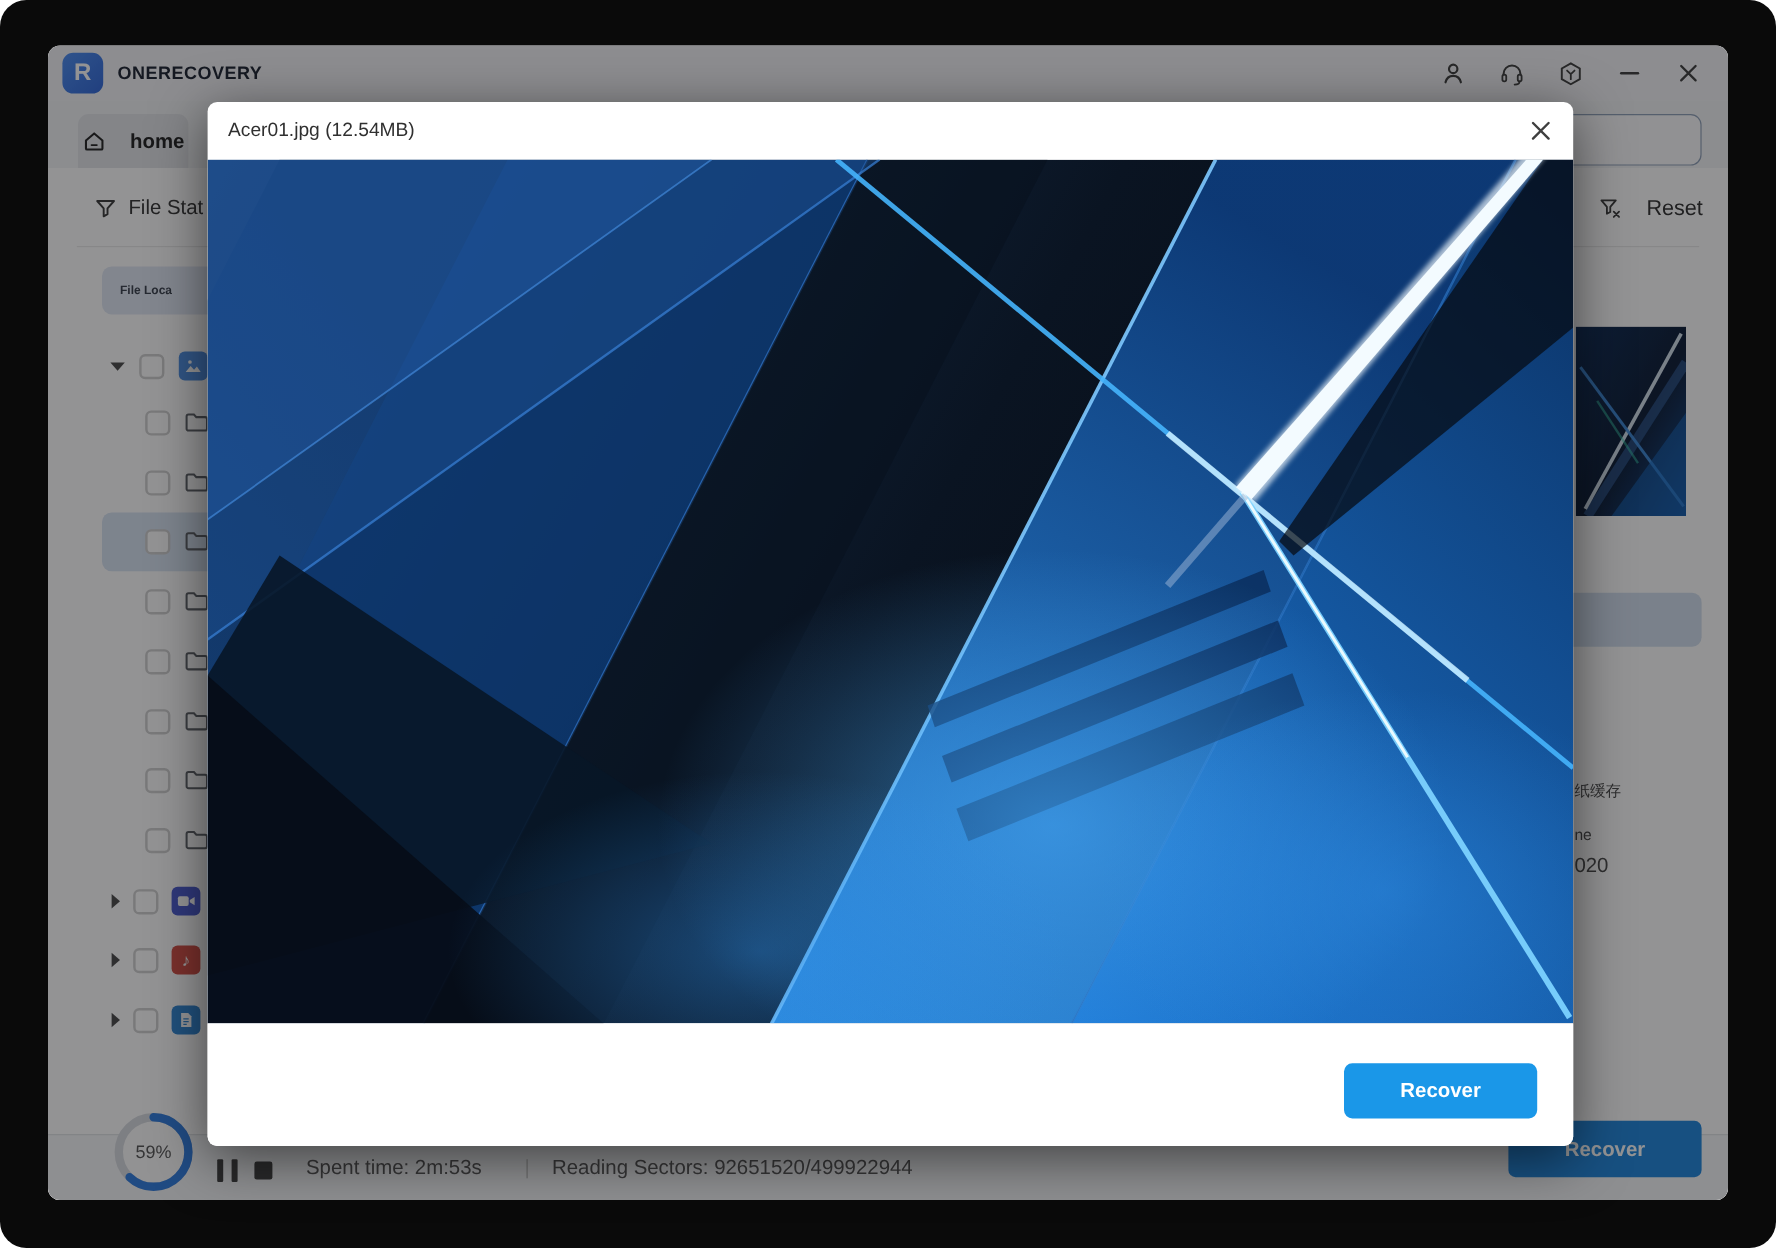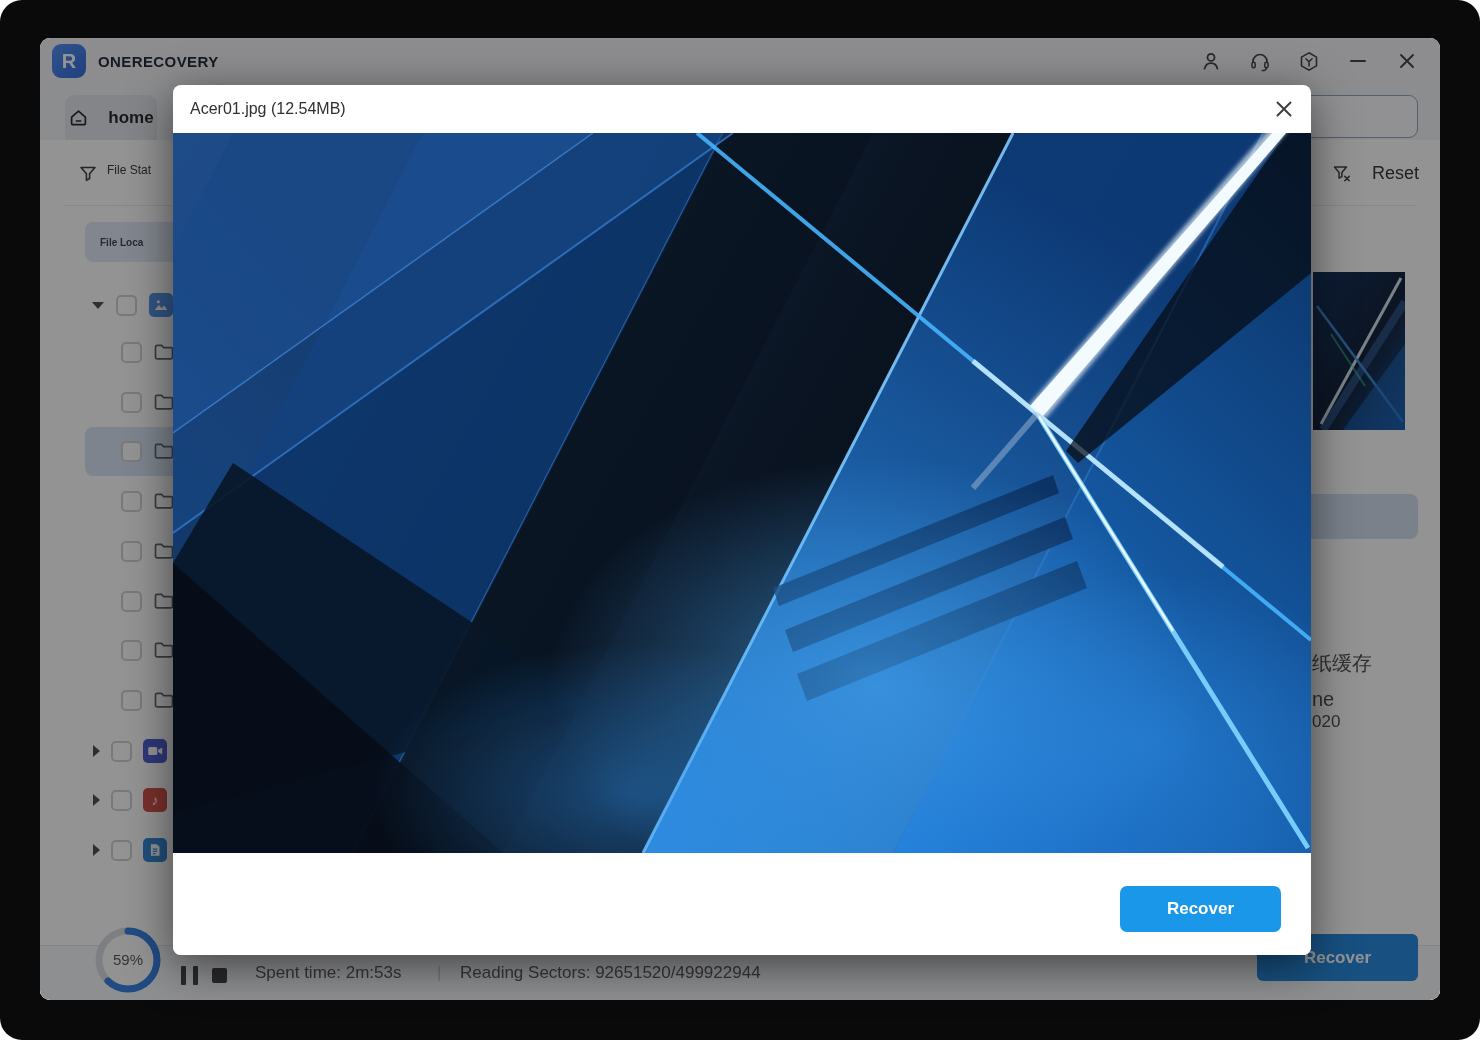--- a/index.html
+++ b/index.html
@@ -12,21 +12,21 @@
   .logo span{color:#fff;font-weight:bold;font-size:20px;line-height:1;}
   .app-title{position:absolute;left:58px;top:0;height:46px;display:flex;align-items:center;font-size:15px;font-weight:bold;color:#1b2130;letter-spacing:.4px;}
   .win-icons{position:absolute;right:22px;top:0;height:46px;display:flex;align-items:center;gap:27px;}
   .win-icons .wicon{width:22px;height:22px;display:flex;align-items:center;justify-content:center;cursor:pointer;}
   .tabrow{position:absolute;left:0;top:46px;right:0;height:56px;background:#f3f4f6;}
   .home-tab{position:absolute;left:25px;top:11px;width:92px;height:45px;background:#e3e6ea;border-radius:9px 9px 0 0;display:flex;align-items:center;justify-content:center;gap:19px;}
   .home-tab .label{font-size:17px;font-weight:bold;color:#1f1f1f;}
   .search-box{position:absolute;left:1115px;top:11px;width:263px;height:43px;border:1.5px solid #8fa0b8;border-radius:9px;background:#fbfcfd;}
   .content{position:absolute;left:0;top:102px;right:0;bottom:0;background:#ffffff;}
   .funnel-ico{position:absolute;left:38px;top:126px;}
-  .file-status{position:absolute;left:67px;top:125px;font-size:12px;color:#333;}
+  .file-status{position:absolute;left:67px;top:125px;font-size:17px;color:#333;}
   .reset-btn{position:absolute;left:1292px;top:125px;display:flex;align-items:center;gap:20px;cursor:pointer;}
   .reset-btn .label{font-size:18px;color:#2f2f2f;}
   .hr{position:absolute;left:24px;top:167px;width:1352px;height:1px;background:#e9e9e9;}
   .file-loc-pill{position:absolute;left:45px;top:184px;width:150px;height:40px;background:#e1e8f4;border-radius:8px;display:flex;align-items:center;padding-left:15px;font-size:10px;font-weight:bold;color:#39404d;}
   
   .sel-band{position:absolute;left:45px;top:389px;width:132px;height:49px;background:#d8e3f3;border-radius:8px;}
   .trow{position:absolute;height:34px;display:flex;align-items:center;}
   .tri-down{width:0;height:0;border-left:6px solid transparent;border-right:6px solid transparent;border-top:7px solid #4a4a4a;}
   .tri-right{width:0;height:0;border-top:6px solid transparent;border-bottom:6px solid transparent;border-left:7px solid #4a4a4a;}
   .cbox{width:21px;height:21px;border:2px solid #cfcfcf;border-radius:5px;background:#fff;}
@@ -36,21 +36,21 @@
   .statusbar{position:absolute;left:0;top:907px;right:0;height:55px;background:#f6f7f9;border-top:1px solid #e1e3e6;}
   .ring{position:absolute;left:53px;top:887px;}
   .pause-btn{position:absolute;left:141px;top:928px;width:17px;height:19px;display:flex;justify-content:space-between;cursor:pointer;}
   .pause-btn i{width:5px;height:19px;background:#3f3f3f;border-radius:1px;}
   .stop-btn{position:absolute;left:172px;top:930px;width:15px;height:15px;background:#3f3f3f;border-radius:2px;cursor:pointer;}
   .sb-text{position:absolute;top:925px;font-size:17px;color:#565656;white-space:nowrap;}
   .recover-main{position:absolute;left:1217px;top:896px;width:161px;height:47px;background:#1e86dc;border-radius:6px;color:#fff;font-size:17px;font-weight:bold;display:flex;align-items:center;justify-content:center;cursor:pointer;}
   
   .thumb{position:absolute;left:1273px;top:234px;width:92px;height:158px;overflow:hidden;}
   .rpill{position:absolute;left:1205px;top:456px;width:173px;height:45px;background:#d2dfee;border-radius:8px;}
-  .detail{position:absolute;left:1272px;font-size:20px;color:#4a4a4a;white-space:nowrap;}
+  .detail{position:absolute;left:1272px;font-size:13px;color:#4a4a4a;white-space:nowrap;}
   
   #overlay{position:absolute;left:40px;top:38px;width:1400px;height:962px;background:rgba(16,16,18,0.45);border-radius:10px;z-index:5;}
   #modal{position:absolute;left:173px;top:85px;width:1138px;height:870px;background:#fff;border-radius:8px;box-shadow:0 10px 45px rgba(0,0,0,.55);z-index:10;}
   .m-header{position:absolute;left:0;top:0;right:0;height:64px;}
   .m-title{position:absolute;left:17px;top:0;height:48px;display:flex;align-items:center;font-size:16px;color:#303030;}
   .m-close{position:absolute;right:16px;top:13px;width:22px;height:22px;cursor:pointer;}
   .m-image{position:absolute;left:0;top:48px;width:1138px;height:720px;overflow:hidden;}
   .m-footer{position:absolute;left:0;bottom:0;right:0;height:102px;background:#fff;border-radius:0 0 8px 8px;}
   .recover-modal{position:absolute;right:30px;top:33px;width:161px;height:46px;background:#1a97e8;border-radius:7px;color:#fff;font-size:17px;font-weight:bold;display:flex;align-items:center;justify-content:center;cursor:pointer;}
   svg{display:block;}

